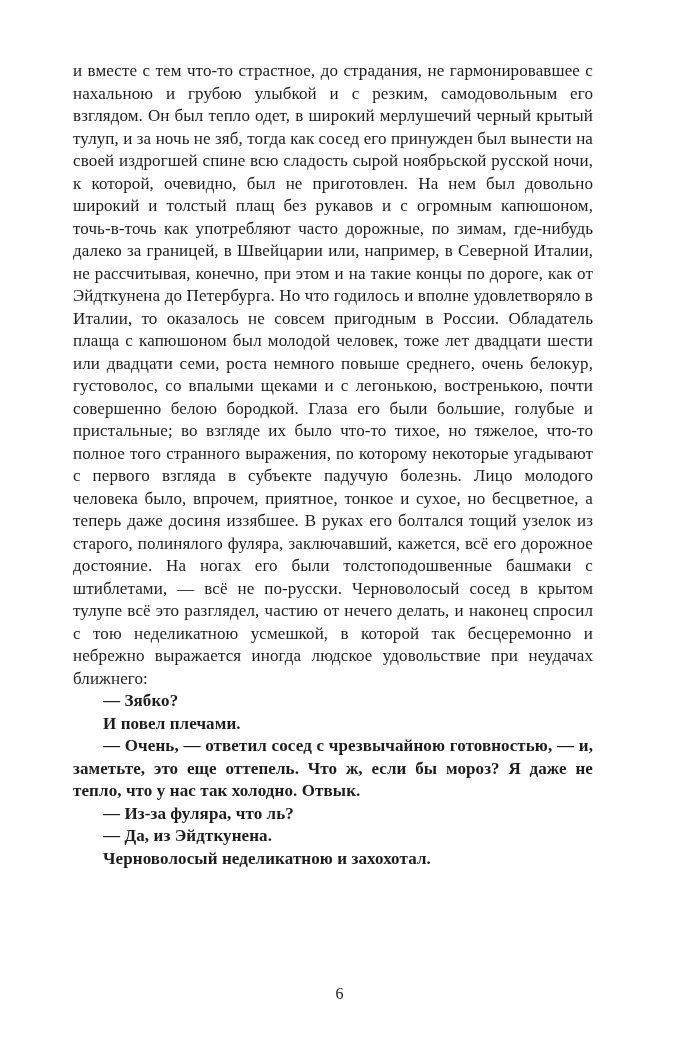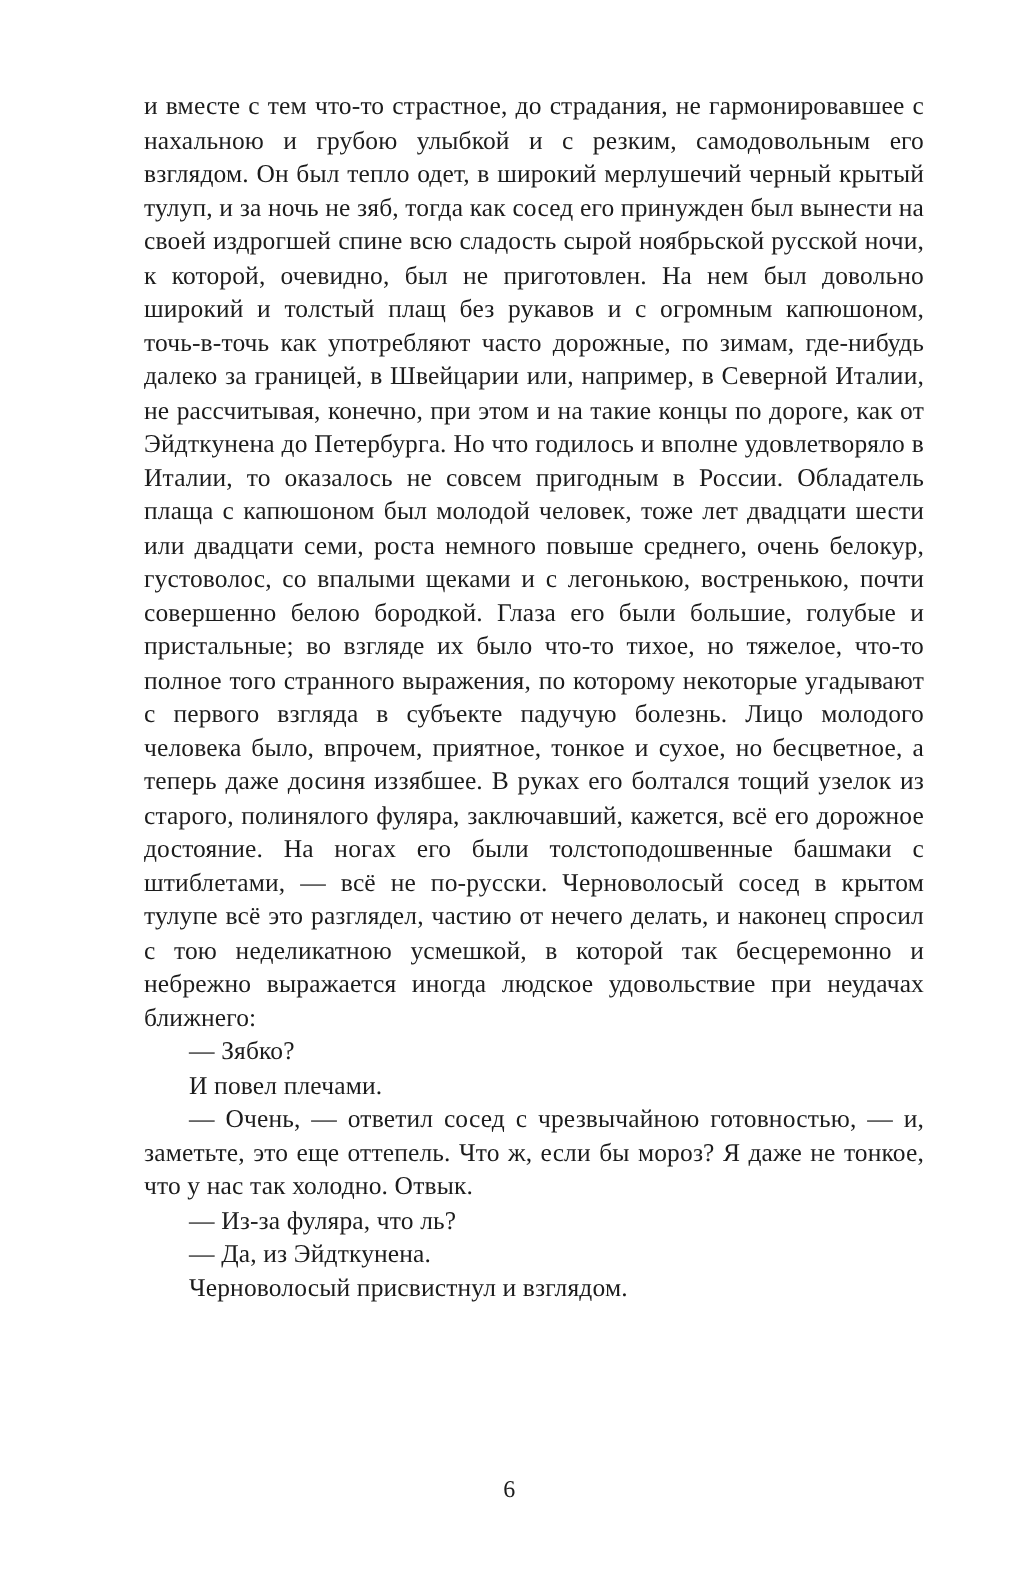--- a/index.html
+++ b/index.html
@@ -15,52 +15,53 @@
     .page {
       position: relative;
       width: 679px;
       height: 1063px;
       background: #ffffff;
       font-family: "Liberation Serif", "DejaVu Serif", serif;
       color: #1c1c1c;
     }
     .text-block {
       position: absolute;
-      left: 96px;
+      left: 73px;
       top: 60px;
       width: 520px;
       font-size: 17px;
       line-height: 22.5px;
       text-align: justify;
       letter-spacing: 0.1px;
     }
     .text-block p {
       margin: 0;
       padding: 0;
     }
     .text-block p.indent {
       text-indent: 30px;
+      font-weight: bold;
     }
     .page-number {
       position: absolute;
       left: 0;
       right: 0;
       top: 985px;
       text-align: center;
       font-size: 16px;
       color: #1c1c1c;
     }
   </style>
 </head>
 <body>
 
 <div class="page">
   <div class="text-block">
     <p>и вместе с тем что-то страстное, до страдания, не гармонировавшее с нахальною и грубою улыбкой и с резким, самодовольным его взглядом. Он был тепло одет, в широкий мерлушечий черный крытый тулуп, и за ночь не зяб, тогда как сосед его принужден был вынести на своей издрогшей спине всю сладость сырой ноябрьской русской ночи, к которой, очевидно, был не приготовлен. На нем был довольно широкий и толстый плащ без рукавов и с огромным капюшоном, точь-в-точь как употребляют часто дорожные, по зимам, где-нибудь далеко за границей, в Швейцарии или, например, в Северной Италии, не рассчитывая, конечно, при этом и на такие концы по дороге, как от Эйдткунена до Петербурга. Но что годилось и вполне удовлетворяло в Италии, то оказалось не совсем пригодным в России. Обладатель плаща с капюшоном был молодой человек, тоже лет двадцати шести или двадцати семи, роста немного повыше среднего, очень белокур, густоволос, со впалыми щеками и с легонькою, востренькою, почти совершенно белою бородкой. Глаза его были большие, голубые и пристальные; во взгляде их было что-то тихое, но тяжелое, что-то полное того странного выражения, по которому некоторые угадывают с первого взгляда в субъекте падучую болезнь. Лицо молодого человека было, впрочем, приятное, тонкое и сухое, но бесцветное, а теперь даже досиня иззябшее. В руках его болтался тощий узелок из старого, полинялого фуляра, заключавший, кажется, всё его дорожное достояние. На ногах его были толстоподошвенные башмаки с штиблетами, — всё не по-русски. Черноволосый сосед в крытом тулупе всё это разглядел, частию от нечего делать, и наконец спросил с тою неделикатною усмешкой, в которой так бесцеремонно и небрежно выражается иногда людское удовольствие при неудачах ближнего:</p>
     <p class="indent">— Зябко?</p>
     <p class="indent">И повел плечами.</p>
-    <p class="indent">— Очень, — ответил сосед с чрезвычайною готовностью, — и, заметьте, это еще оттепель. Что ж, если бы мороз? Я даже не тонкое, что у нас так холодно. Отвык.</p>
+    <p class="indent">— Очень, — ответил сосед с чрезвычайною готовностью, — и, заметьте, это еще оттепель. Что ж, если бы мороз? Я даже не тепло, что у нас так холодно. Отвык.</p>
     <p class="indent">— Из-за фуляра, что ль?</p>
     <p class="indent">— Да, из Эйдткунена.</p>
-    <p class="indent">Черноволосый присвистнул и взглядом.</p>
+    <p class="indent">Черноволосый неделикатною и захохотал.</p>
   </div>
   <div class="page-number">6</div>
 </div>
 
 </body></html>

